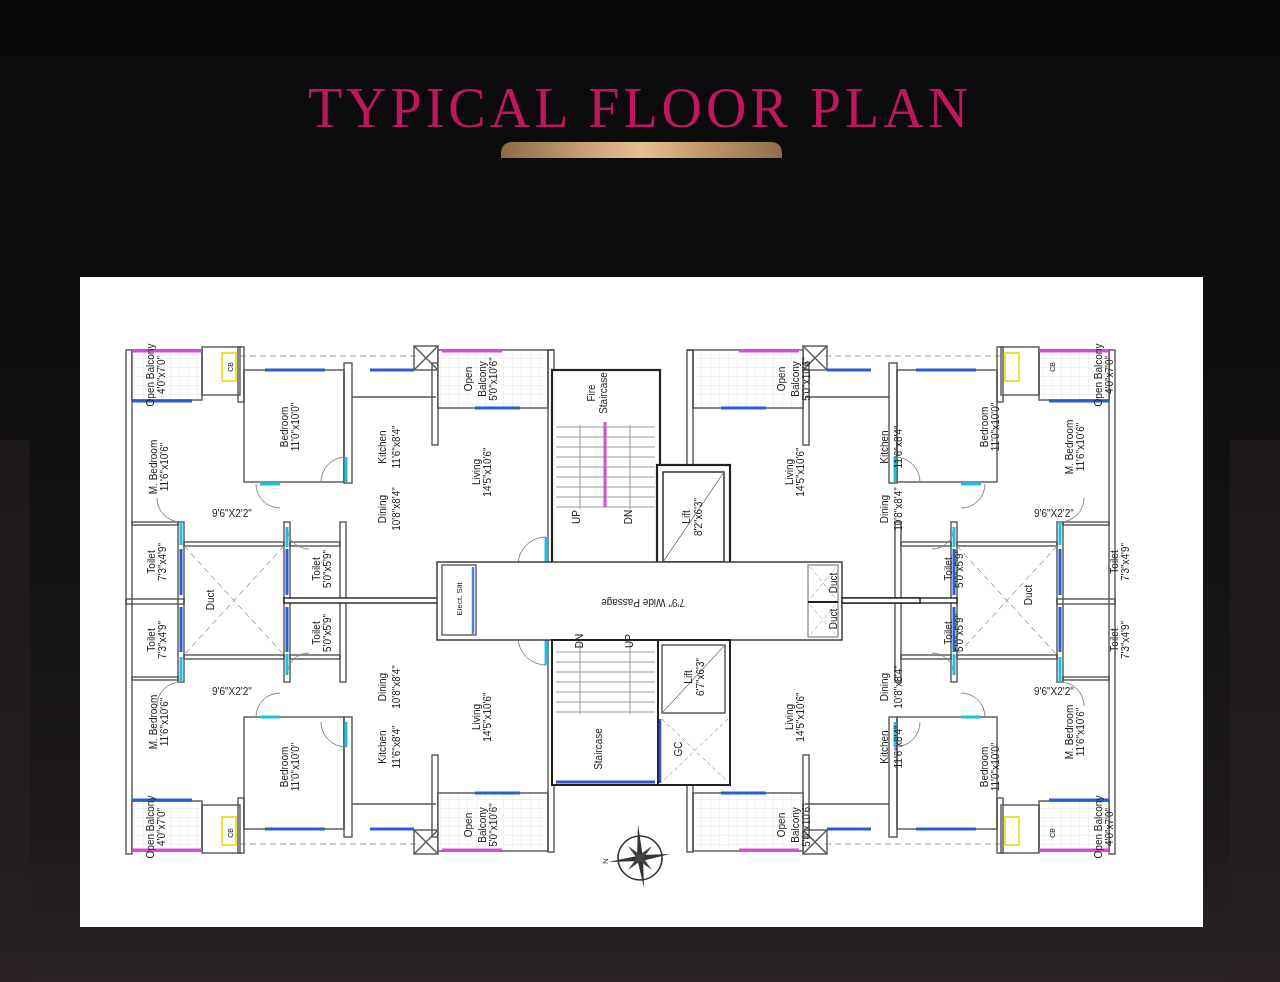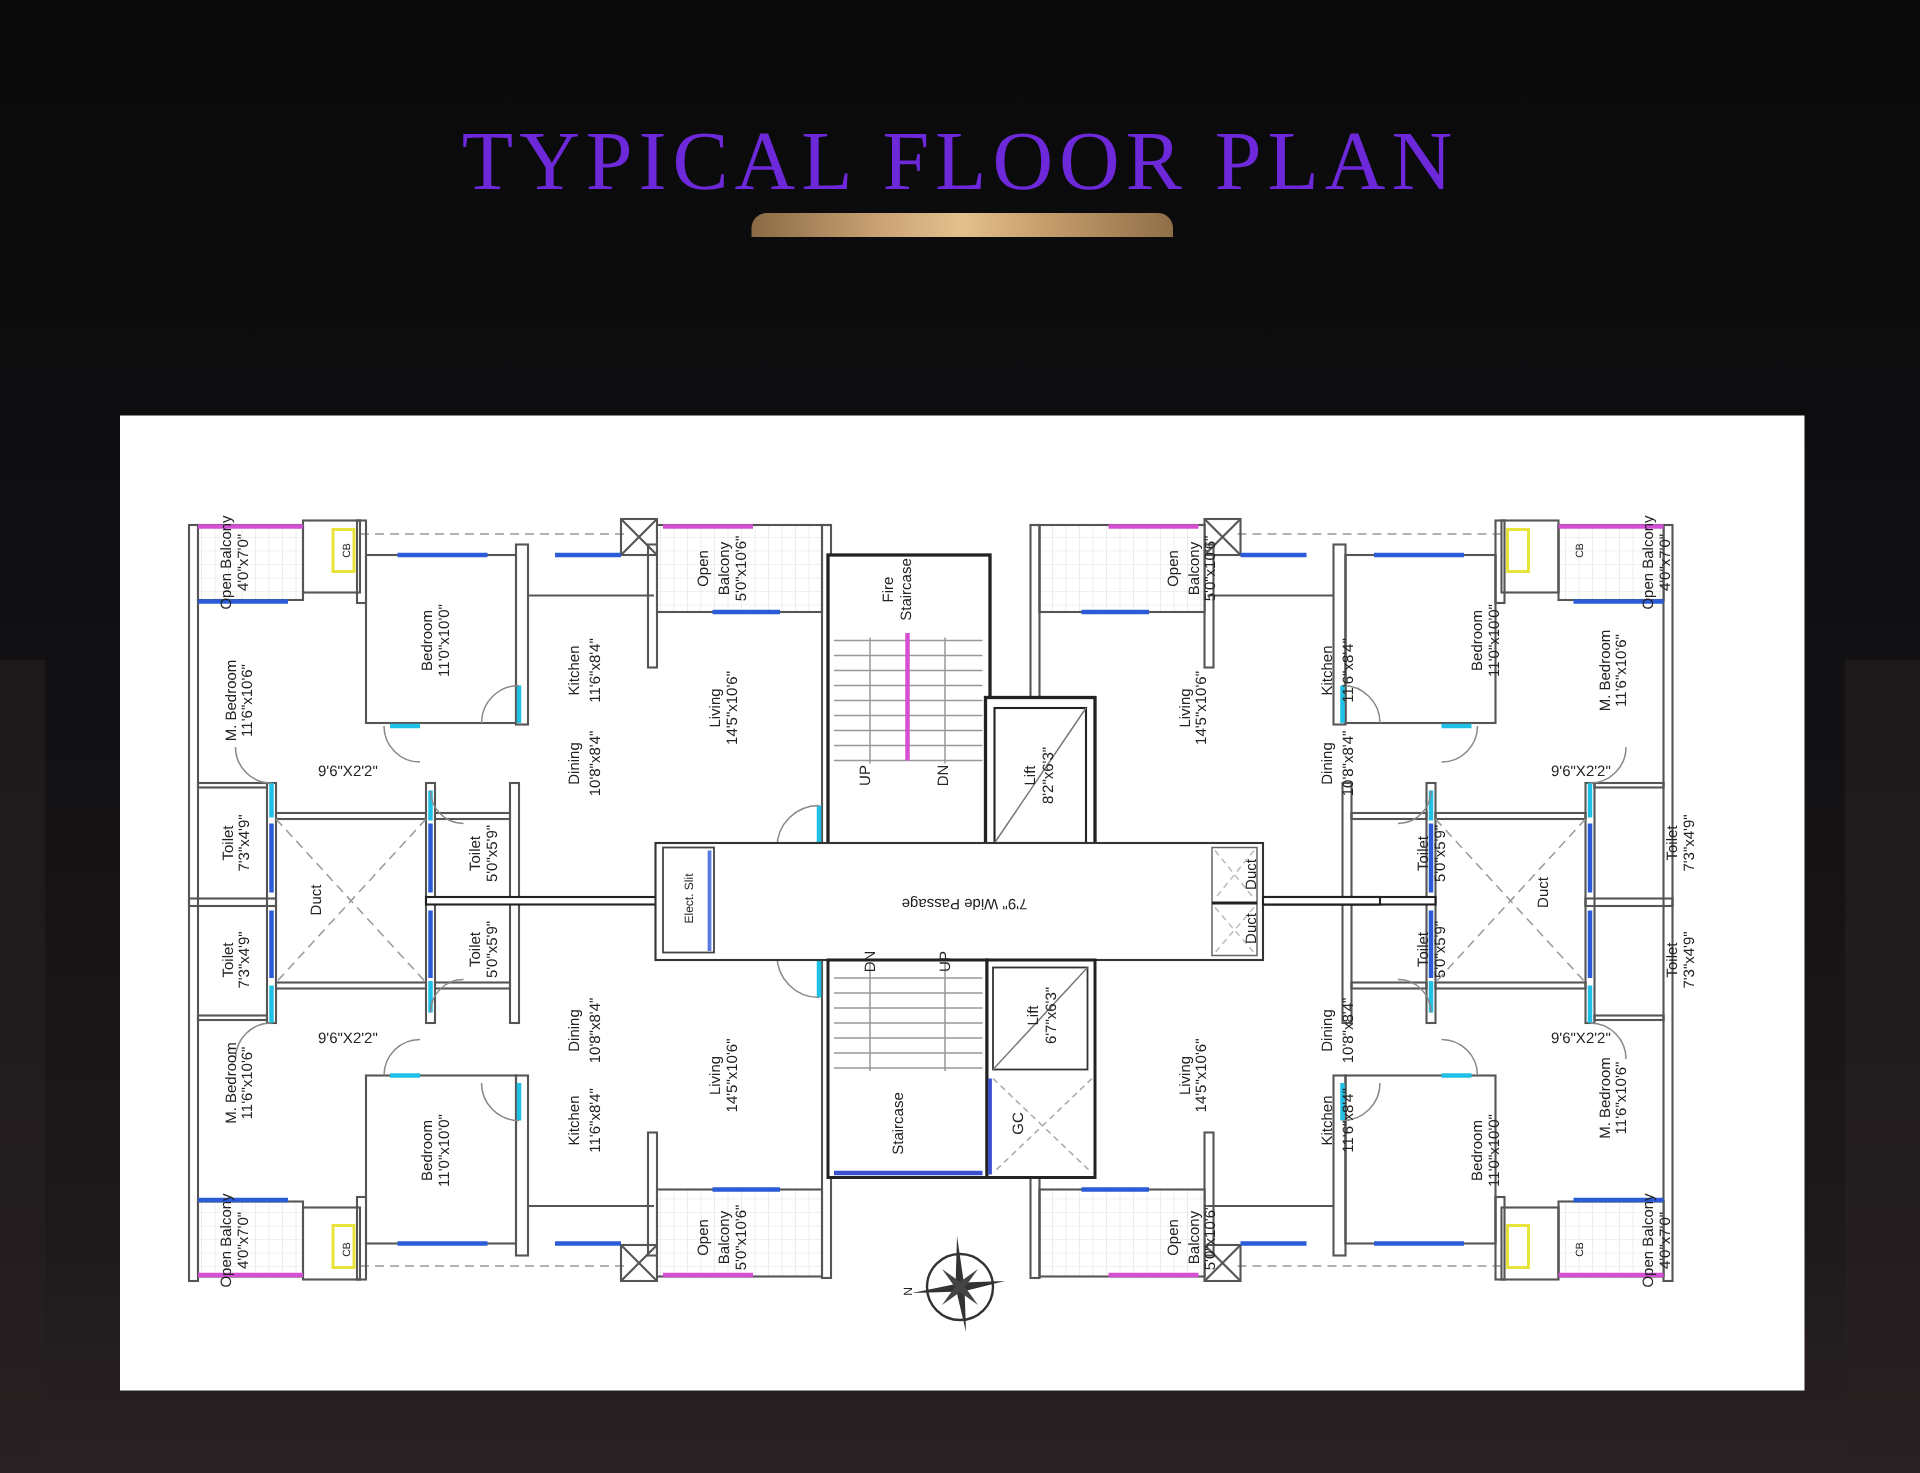--- a/index.html
+++ b/index.html
@@ -6,21 +6,21 @@
   body {
     width:1280px; height:982px; overflow:hidden; position:relative;
     background:
       linear-gradient(180deg, #0b0a0b 0%, #0d0c0e 25%, #141214 55%, #1e1a1b 85%, #2a2224 100%);
     font-family: "Liberation Sans", sans-serif;
   }
   .bg-pillar { position:absolute; top:440px; bottom:0; background:rgba(40,32,34,0.55); }
   .title {
     position:absolute; left:0; width:1280px; top:76px; text-align:center;
     font-family: "Liberation Serif", "DejaVu Serif", serif;
-    color:#6d28d9; font-size:56px; letter-spacing:4px; font-weight:normal;
+    color:#be185d; font-size:56px; letter-spacing:4px; font-weight:normal;
   }
   .title-bar {
     position:absolute; left:501px; top:142px; width:281px; height:16px;
     border-radius:10px 10px 0 0;
     background: linear-gradient(90deg, #8a6a45 0%, #c9a274 30%, #e4c08e 50%, #c59d6c 70%, #8f6e48 100%);
   }
   .plan-panel {
     position:absolute; left:80px; top:277px; width:1123px; height:650px; background:#ffffff;
   }
   .plan-panel svg { position:absolute; left:0; top:0; }

